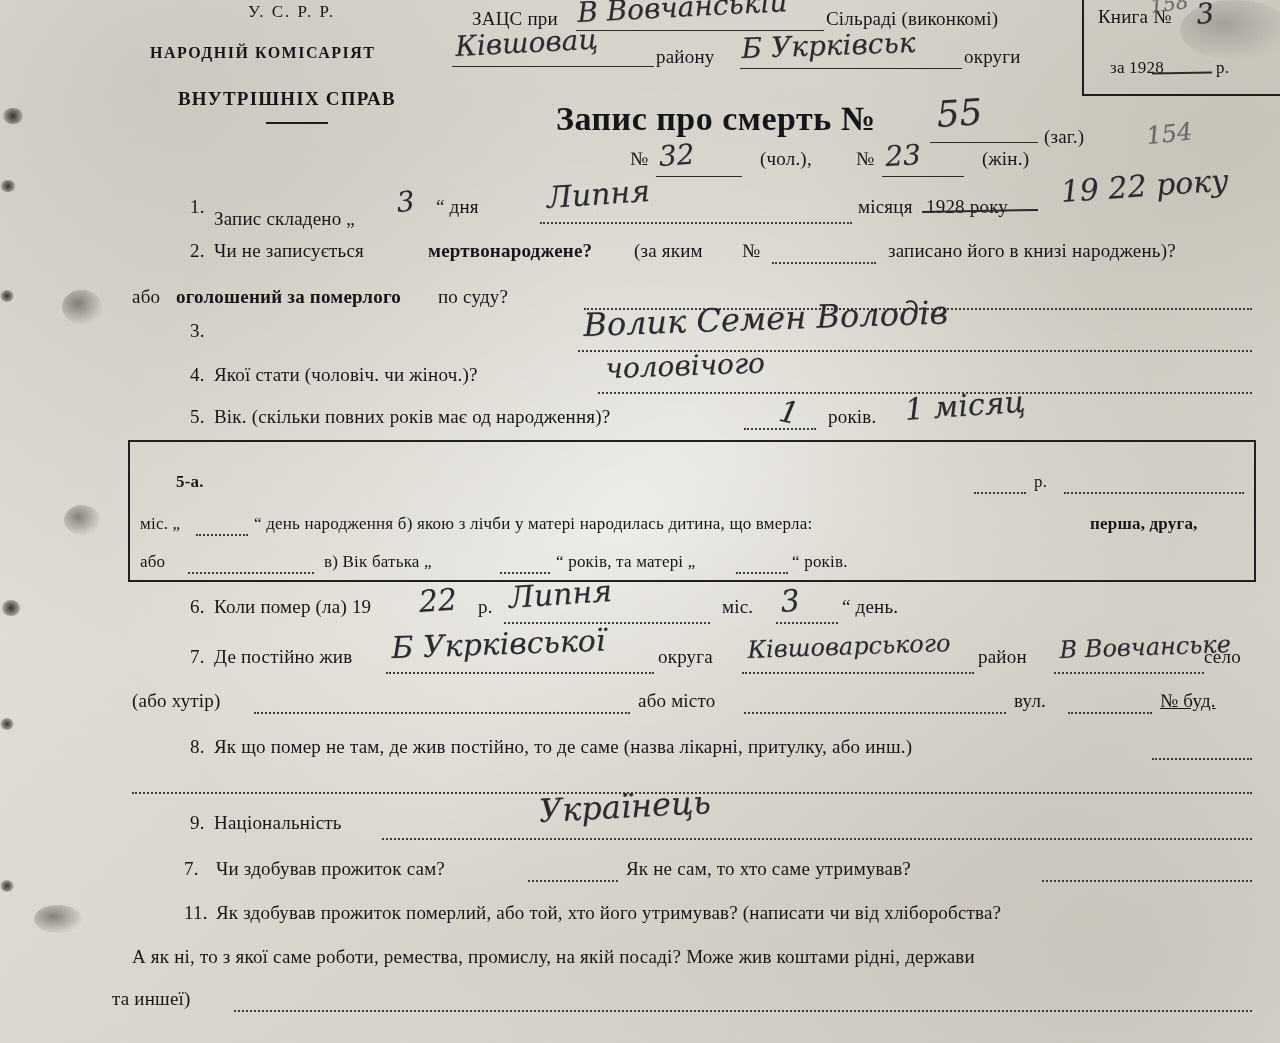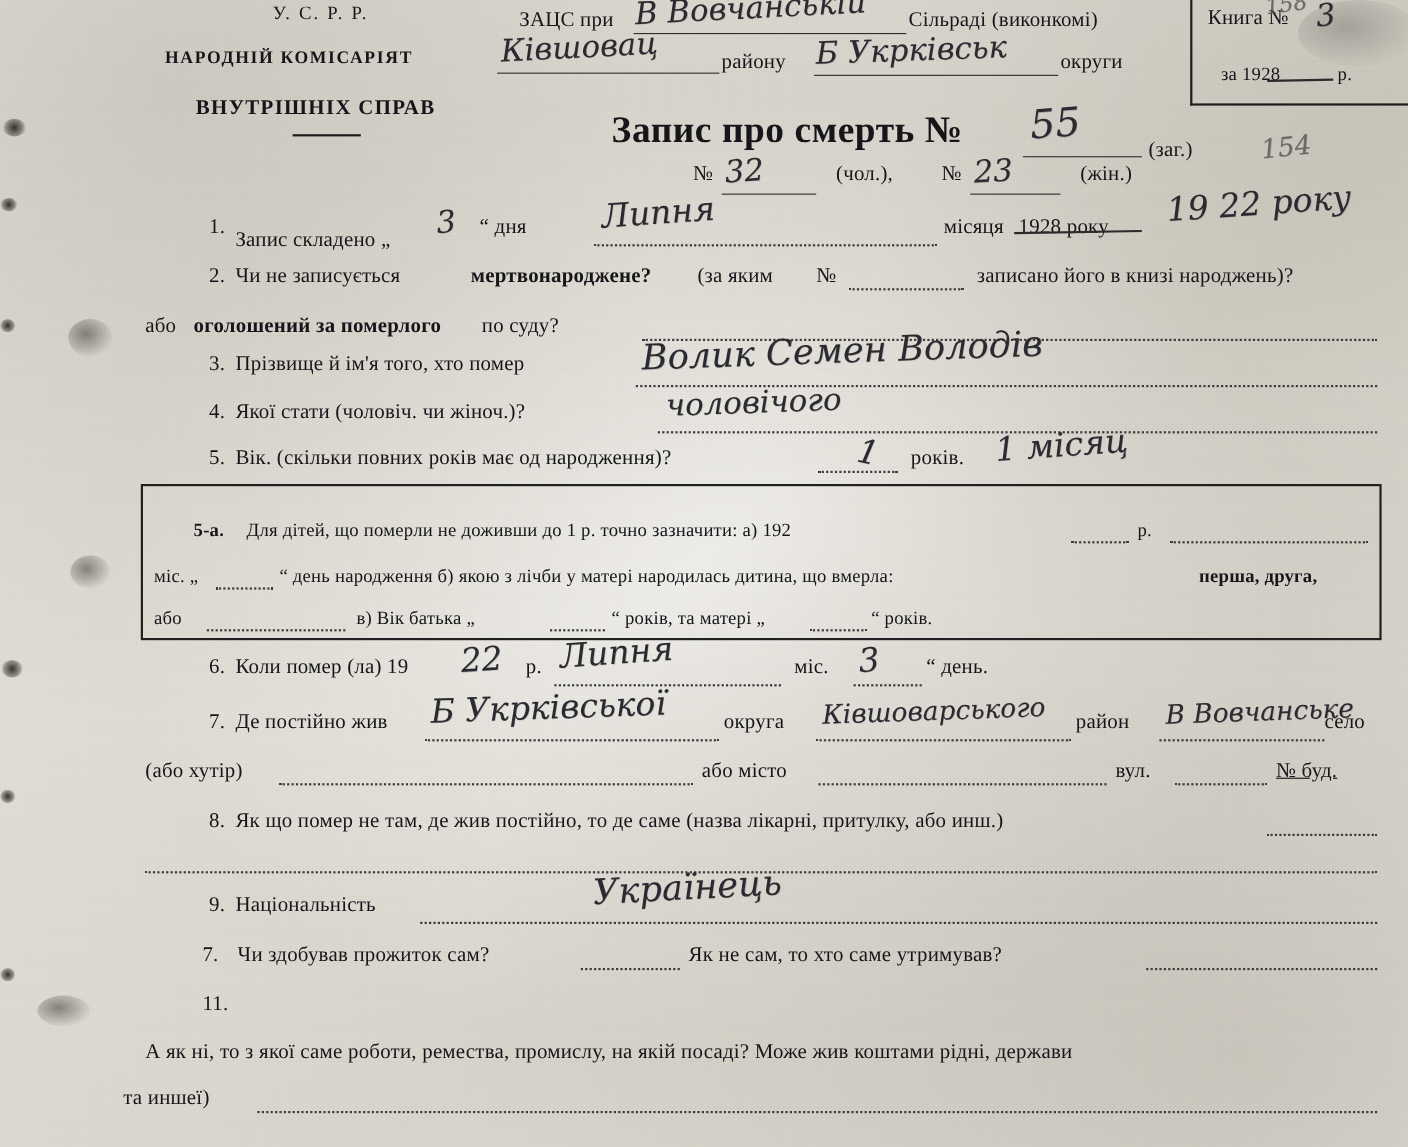--- a/index.html
+++ b/index.html
@@ -203,39 +203,37 @@
     <div class="t prn lg" style="left:634px; top:240px;">(за яким</div>
     <div class="t prn lg" style="left:742px; top:240px;">№</div>
     <div class="dots" style="left:772px; top:262px; width:104px;"></div>
     <div class="t prn lg" style="left:888px; top:240px;">записано його в книзі народжень)?</div>
     <div class="t prn lg" style="left:132px; top:286px;">або</div>
     <div class="t prn lg bold" style="left:176px; top:286px;">оголошений за померлого</div>
     <div class="t prn lg" style="left:438px; top:286px;">по суду?</div>
     <div class="dots" style="left:584px; top:308px; width:668px;"></div>
 
     <div class="t prn lg" style="left:190px; top:320px;">3.</div>
-    <div class="t prn lg" style="left:214px; top:320px;">Прізвище й ім'я того, хто помер</div>
     <div class="hw" style="left:584px; top:306px; font-size:32px; transform:rotate(-2deg);">Волик Семен Володів</div>
     <div class="dots" style="left:578px; top:350px; width:674px;"></div>
 
     <div class="t prn lg" style="left:190px; top:364px;">4.</div>
     <div class="t prn lg" style="left:214px; top:364px;">Якої стати (чоловіч. чи жіноч.)?</div>
     <div class="hw hw-lg" style="left:606px; top:352px; transform:rotate(-2deg);">чоловічого</div>
     <div class="dots" style="left:598px; top:392px; width:654px;"></div>
 
     <div class="t prn lg" style="left:190px; top:406px;">5.</div>
     <div class="t prn lg" style="left:214px; top:406px;">Вік. (скільки повних років має од народження)?</div>
     <div class="dots" style="left:744px; top:428px; width:72px;"></div>
     <div class="hw" style="left:776px; top:392px; font-size:30px; transform:rotate(12deg);">1</div>
     <div class="t prn lg" style="left:828px; top:406px;">років.</div>
     <div class="hw" style="left:906px; top:392px; font-size:30px; transform:rotate(-4deg);">1 місяц</div>
 
     <div class="box" style="left:128px; top:440px; width:1124px; height:138px;"></div>
     <div class="t prn md bold" style="left:176px; top:472px;">5-а.</div>
-    <div class="t prn md" style="left:224px; top:472px;">Для дітей, що померли не доживши до 1 р. точно зазначити: а) 192</div>
     <div class="dots" style="left:974px; top:492px; width:52px;"></div>
     <div class="t prn md" style="left:1034px; top:472px;">р.</div>
     <div class="dots" style="left:1064px; top:492px; width:180px;"></div>
 
     <div class="t prn md" style="left:140px; top:514px;">міс. „</div>
     <div class="dots" style="left:196px; top:534px; width:52px;"></div>
     <div class="t prn md" style="left:254px; top:514px;">“ день народження б) якою з лічби у матері народилась дитина, що вмерла:</div>
     <div class="t prn md bold" style="left:1090px; top:514px;">перша, друга,</div>
 
     <div class="t prn md" style="left:140px; top:552px;">або</div>
@@ -287,18 +285,19 @@
     <div class="hw" style="left:540px; top:792px; font-size:32px; transform:rotate(-3deg);">Українець</div>
     <div class="dots" style="left:382px; top:838px; width:870px;"></div>
 
     <div class="t prn lg" style="left:184px; top:858px;">7.</div>
     <div class="t prn lg" style="left:216px; top:858px;">Чи здобував прожиток сам?</div>
     <div class="dots" style="left:528px; top:880px; width:90px;"></div>
     <div class="t prn lg" style="left:626px; top:858px;">Як не сам, то хто саме утримував?</div>
     <div class="dots" style="left:1042px; top:880px; width:210px;"></div>
 
     <div class="t prn lg" style="left:184px; top:902px;">11.</div>
+    <div class="t prn lg" style="left:216px; top:902px;">Як здобував прожиток померлий, або той, хто його утримував? (написати чи від хліборобства?</div>
     <div class="t prn lg" style="left:132px; top:946px;">А як ні, то з якої саме роботи, ремества, промислу, на якій посаді? Може жив коштами рідні, держави</div>
     <div class="t prn lg" style="left:112px; top:988px;">та иншеї)</div>
     <div class="dots" style="left:234px; top:1010px; width:1018px;"></div>
 
   </div>
 </div>
 
 </body></html>

